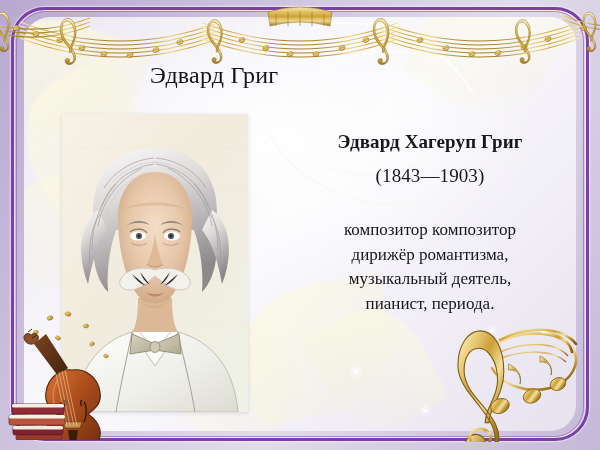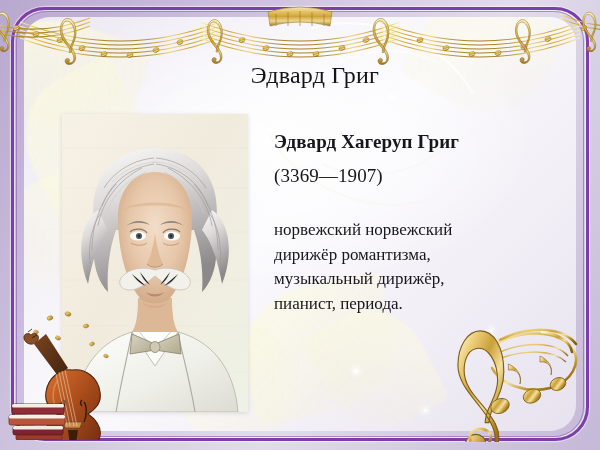--- a/index.html
+++ b/index.html
@@ -105,21 +105,20 @@
     left: 0; top: 0;
     width: 600px; height: 66px;
     pointer-events: none;
   }
 
   
   .slide-title {
     position: absolute;
     left: 150px; top: 60px;
     width: 330px;
-    text-align: center;
     font-size: 24px;
     line-height: 30px;
     color: #14131a;
     font-family: "Liberation Serif", "DejaVu Serif", serif;
     letter-spacing: .2px;
     white-space: nowrap;
   }
 
   
   .portrait-frame {
@@ -130,21 +129,21 @@
     background: #f3efe6;
     box-shadow: 0 1px 4px rgba(90,70,110,0.18);
   }
   .portrait-frame svg { display: block; width: 186px; height: 298px; }
 
   
   .bio {
     position: absolute;
     left: 274px; top: 130px;
     width: 312px;
-    text-align: left;
+    text-align: center;
     color: #17161c;
     font-family: "Liberation Serif", "DejaVu Serif", serif;
   }
   .bio-name {
     font-size: 19px;
     line-height: 24px;
     font-weight: bold;
     letter-spacing: .1px;
     white-space: nowrap;
   }
@@ -414,25 +413,25 @@
         <path d="M44,100 C50,82 64,66 84,58"></path>
         <path d="M142,100 C136,82 122,66 102,58"></path>
       </g>
 
       <rect x="0" y="0" width="186" height="298" fill="none"></rect>
     </svg>
   </div>
 
   <div class="bio">
     <div class="bio-name">Эдвард Хагеруп Григ</div>
-    <div class="bio-dates">(3369—1907)</div>
+    <div class="bio-dates">(1843—1903)</div>
     <div class="bio-desc">
-      <span class="ln">норвежский норвежский</span>
+      <span class="ln">композитор композитор</span>
       <span class="ln">дирижёр романтизма,</span>
-      <span class="ln">музыкальный дирижёр,</span>
+      <span class="ln">музыкальный деятель,</span>
       <span class="ln">пианист, периода.</span>
     </div>
   </div>
 
   <svg class="violin-ornament" viewBox="0 0 132 130" xmlns="http://www.w3.org/2000/svg">
     <defs>
       <linearGradient id="violinG" x1="0" y1="0" x2="1" y2="1">
         <stop offset="0%" stop-color="#d9722f"></stop>
         <stop offset="45%" stop-color="#ad4e1c"></stop>
         <stop offset="100%" stop-color="#6f2c10"></stop>

